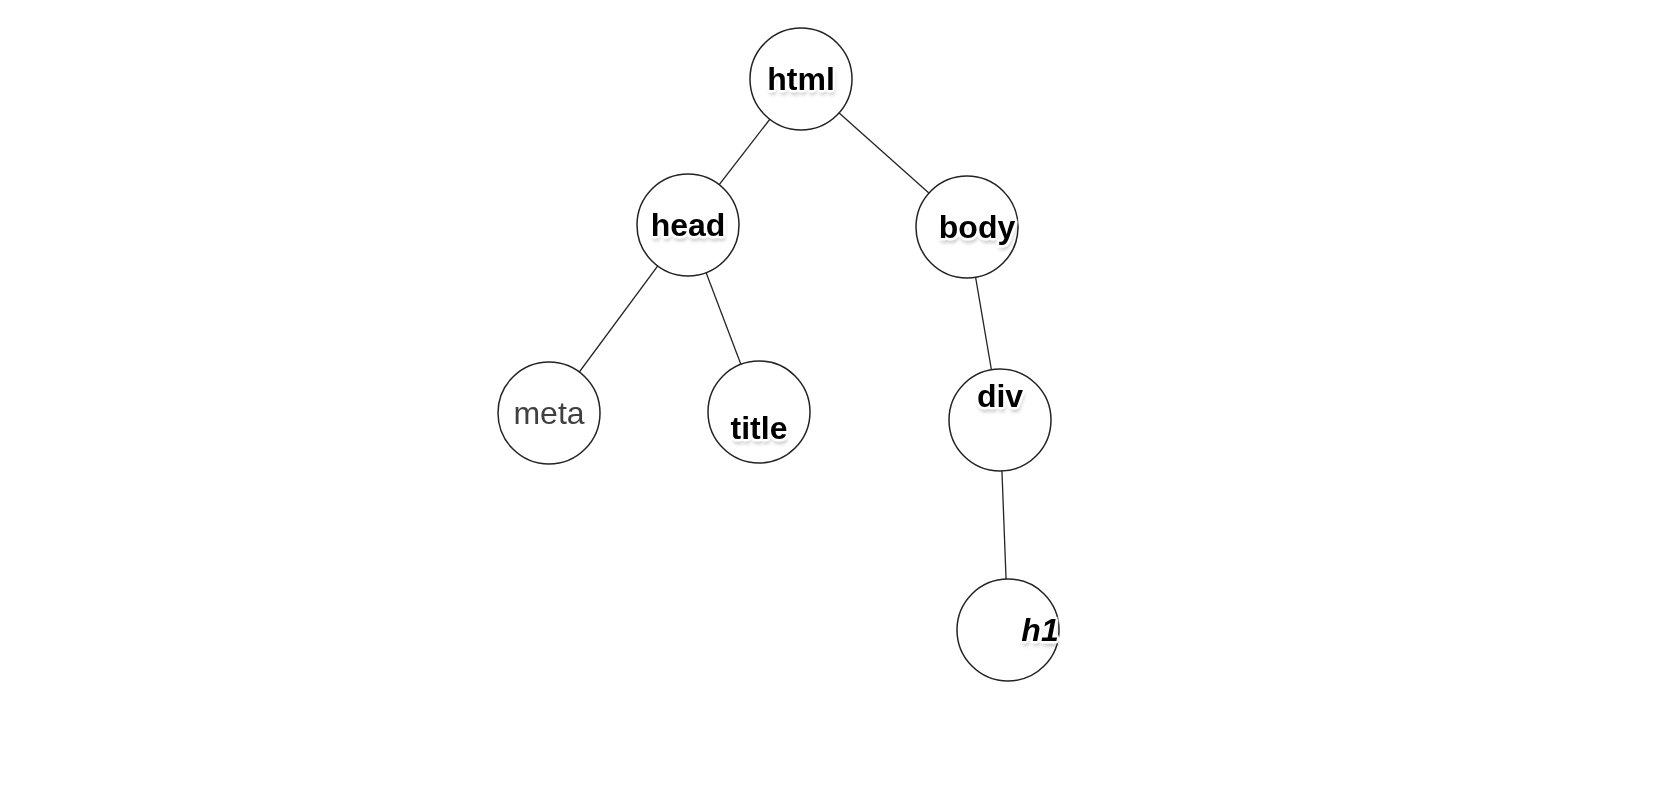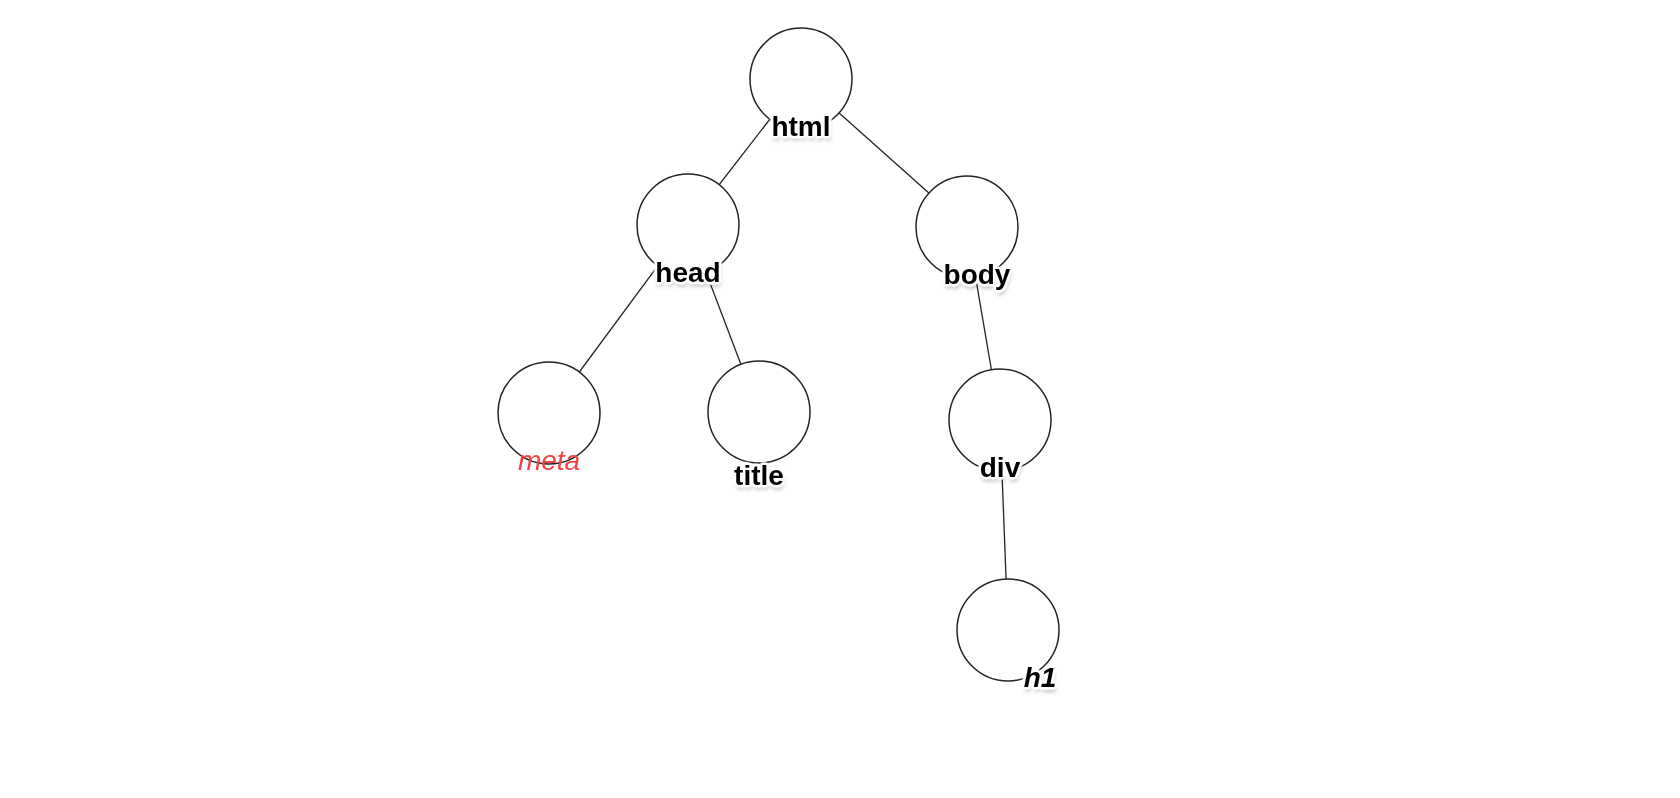--- a/index.html
+++ b/index.html
@@ -18,42 +18,40 @@
   .graph-svg {
     position: absolute;
     left: 0;
     top: 0;
     width: 100%;
     height: 100%;
   }
   .node-label {
     position: absolute;
     transform: translate(-50%, -50%);
-    font-size: 28px;
+    font-size: 32px;
     line-height: 1;
     white-space: nowrap;
     color: #000000;
     user-select: none;
-    margin-top: 48px;
   }
   .node-label.bold {
     font-weight: 700;
     
     text-shadow:
       -2px -2px 1px #ffffff,  0 -2px 1px #ffffff,  2px -2px 1px #ffffff,
       -2px  0   1px #ffffff,  2px  0   1px #ffffff,
       -2px  2px 1px #ffffff,  0  2px 1px #ffffff,  2px  2px 1px #ffffff,
       -3px  0   2px #ffffff,  3px  0   2px #ffffff,
        0   -3px 2px #ffffff,  0   3px 2px #ffffff,
        1px  4px 4px rgba(0, 0, 0, 0.40);
   }
   .node-label.regular {
     font-weight: 400;
-    color: #ef4444;
-    font-style: italic;
+    color: #404040;
   }
 </style>
 </head>
 <body>
 
 <div class="stage" id="stage" style="background: rgb(255, 255, 255);">
   <svg class="graph-svg" id="graph-svg" xmlns="http://www.w3.org/2000/svg" viewBox="0 0 1680 798">
       <line x1="801" y1="79" x2="688" y2="225" stroke="#232323" stroke-width="1.3"></line>
       <line x1="801" y1="79" x2="967" y2="227" stroke="#232323" stroke-width="1.3"></line>
       <line x1="688" y1="225" x2="549" y2="413" stroke="#232323" stroke-width="1.3"></line>
@@ -67,15 +65,15 @@
       <circle cx="759" cy="412" r="51" fill="#ffffff" stroke="#232323" stroke-width="1.5"></circle>
       <circle cx="1000" cy="420" r="51" fill="#ffffff" stroke="#232323" stroke-width="1.5"></circle>
       <circle cx="1008" cy="630" r="51" fill="#ffffff" stroke="#232323" stroke-width="1.5"></circle>
     </svg>
 
 <div class="node-label bold" style="left: 801px; top: 79px;">html</div>
     <div class="node-label bold" style="left: 688px; top: 225px; text-align: right;">head</div>
     <div class="node-label bold" style="left: 977px; top: 227px;">body</div>
     <div class="node-label regular" style="left: 549px; top: 413px;">meta</div>
     <div class="node-label bold" style="left: 759px; top: 428px;">title</div>
-    <div class="node-label bold" style="left: 1000px; top: 420px;">div</div>
+    <div class="node-label bold" style="left: 1000px; top: 396px;">div</div>
     <div class="node-label bold" style="left: 1040px; top: 630px; font-style: italic;">h1</div>
   </div>
 
 </body></html>

